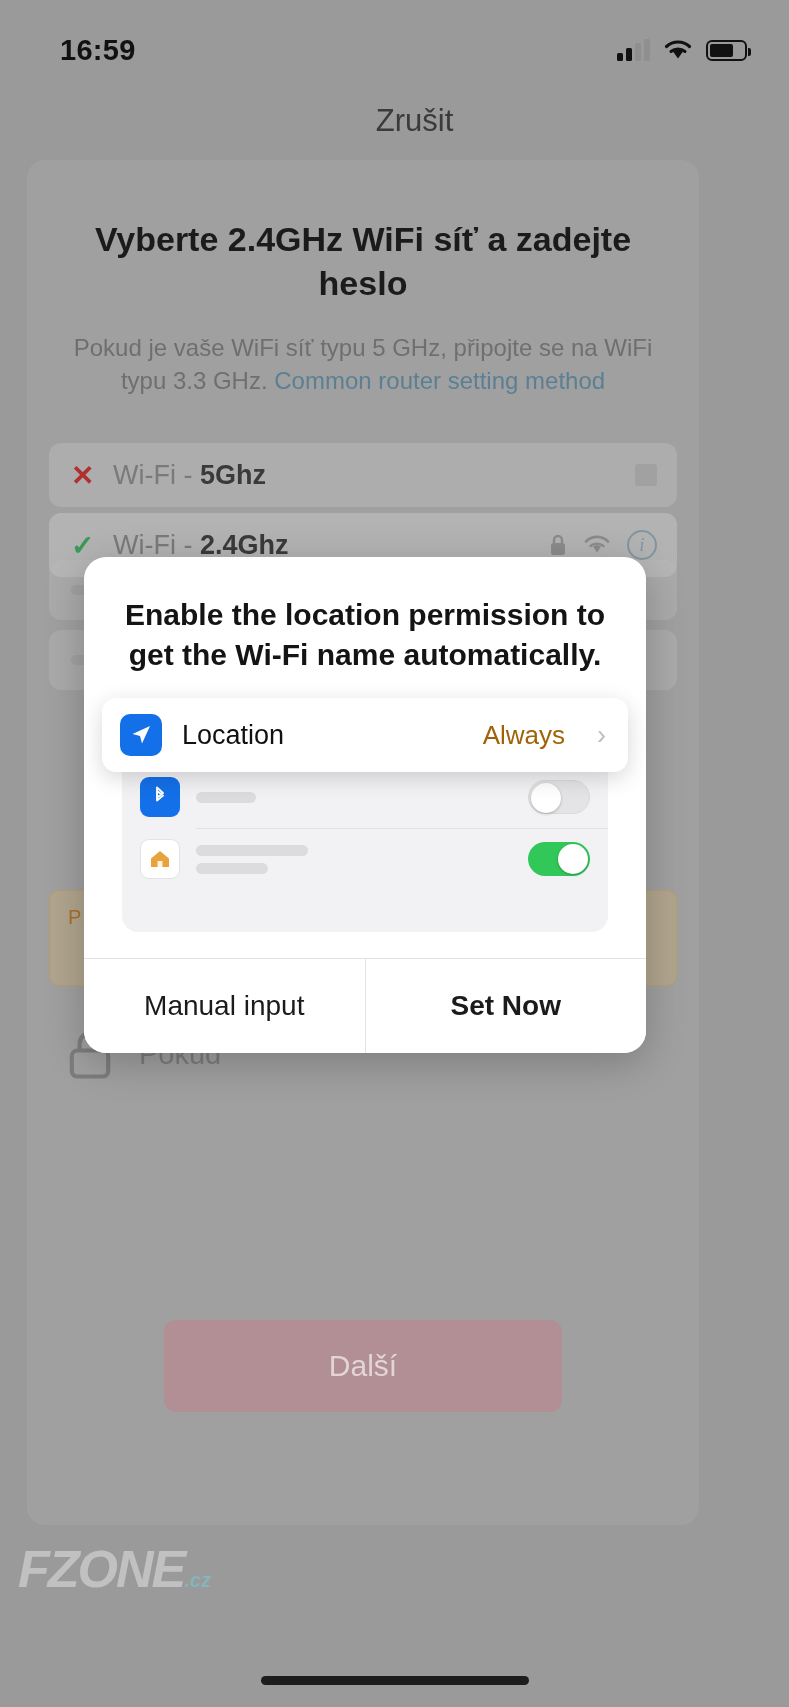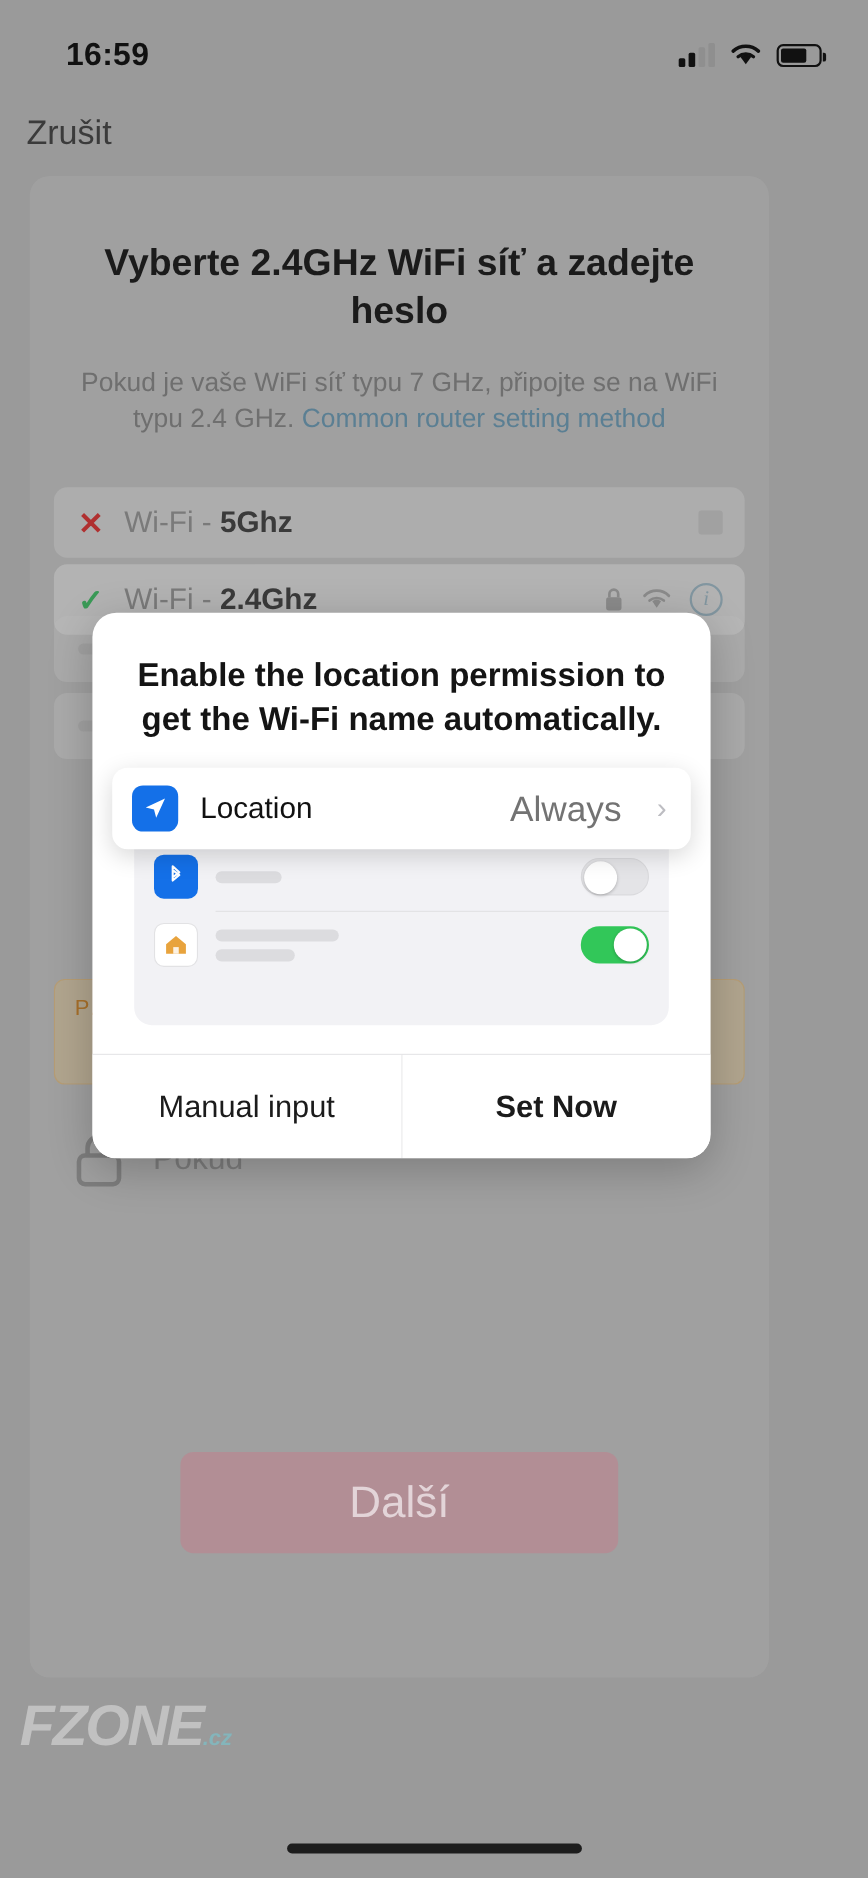--- a/index.html
+++ b/index.html
@@ -39,21 +39,21 @@
   }
   .battery::after {
     content: ""; position: absolute; right: -6px; top: 6px;
     width: 3px; height: 8px; background: #111; border-radius: 0 2px 2px 0;
   }
   .battery .lvl { height: 100%; width: 70%; background: #111; border-radius: 2px; }
 
   
   .navbar {
     position: absolute; top: 92px; left: 0; right: 0; height: 58px;
-    display: flex; align-items: center; padding-left: 24px;
+    display: flex; align-items: center; padding-left: 40px; justify-content: center;
   }
   .cancel-btn {
     font-size: 31px; color: #3b3b3b; background: none; border: none;
     font-family: inherit; cursor: pointer;
   }
 
   
   .card {
     position: absolute; left: 27px; top: 160px;
     width: 672px; height: 1365px;
@@ -122,21 +122,21 @@
     height: 78px; display: flex; align-items: center; gap: 26px;
   }
   .pwd-placeholder { font-size: 29px; color: #7d7d7d; }
 
   
   .next-btn {
     position: absolute; left: 137px; width: 398px; top: 1160px;
     height: 92px; border-radius: 12px;
     background: rgba(184,136,145,0.75);
     border: none; color: rgba(235,225,228,0.85);
-    font-size: 40px; font-family: inherit; cursor: pointer;
+    font-size: 30px; font-family: inherit; cursor: pointer;
   }
 
   
   .dialog-wrap {
     position: absolute; left: 84px; top: 557px;
     width: 562px; border-radius: 22px;
     background: #ffffff; overflow: hidden;
     box-shadow: 0 10px 40px rgba(0,0,0,0.22);
   }
   .dialog-title {
@@ -188,21 +188,21 @@
     box-shadow: 0 6px 22px rgba(0,0,0,0.16);
     display: flex; align-items: center;
     height: 74px; padding: 0 22px 0 18px; gap: 20px;
     z-index: 5;
   }
   .loc-icon {
     width: 42px; height: 42px; border-radius: 10px; background: #1470e8;
     display: flex; align-items: center; justify-content: center; flex: none;
   }
   .loc-label { font-size: 27px; color: #111; flex: 1; }
-  .loc-value { font-size: 32px; color: #737373; }
+  .loc-value { font-size: 26px; color: #a16207; }
   .chev { color: #bdbdc2; font-size: 27px; margin-left: 12px; }
 
   
   .dialog-actions {
     display: flex; border-top: 1px solid #e3e3e5; height: 95px;
   }
   .dialog-actions button {
     flex: 1; border: none; background: #fff;
     font-family: inherit; font-size: 28px; color: #1b1b1b; cursor: pointer;
   }
@@ -246,21 +246,21 @@
     </div>
   </div>
 
   <div class="navbar">
     <button class="cancel-btn">Zrušit</button>
   </div>
 
   <div class="card">
     <div class="card-title">Vyberte 2.4GHz WiFi síť a zadejte heslo</div>
     <div class="card-sub">
-      <span>Pokud je vaše WiFi síť typu 7 GHz, připojte se na WiFi typu 2.4 GHz. </span><span class="link">Common router setting method</span>
+      <span>Pokud je vaše WiFi síť typu 5 GHz, připojte se na WiFi typu 3.3 GHz. </span><span class="link">Common router setting method</span>
     </div>
 
     <div class="wifi-list">
       <div class="wifi-row">
         <span class="mark x">✕</span>
         <span class="wifi-name"><span>Wi-Fi - </span><b>5Ghz</b></span>
         <span class="wifi-row-icons">
           <span class="sq-placeholder"></span>
         </span>
       </div>

